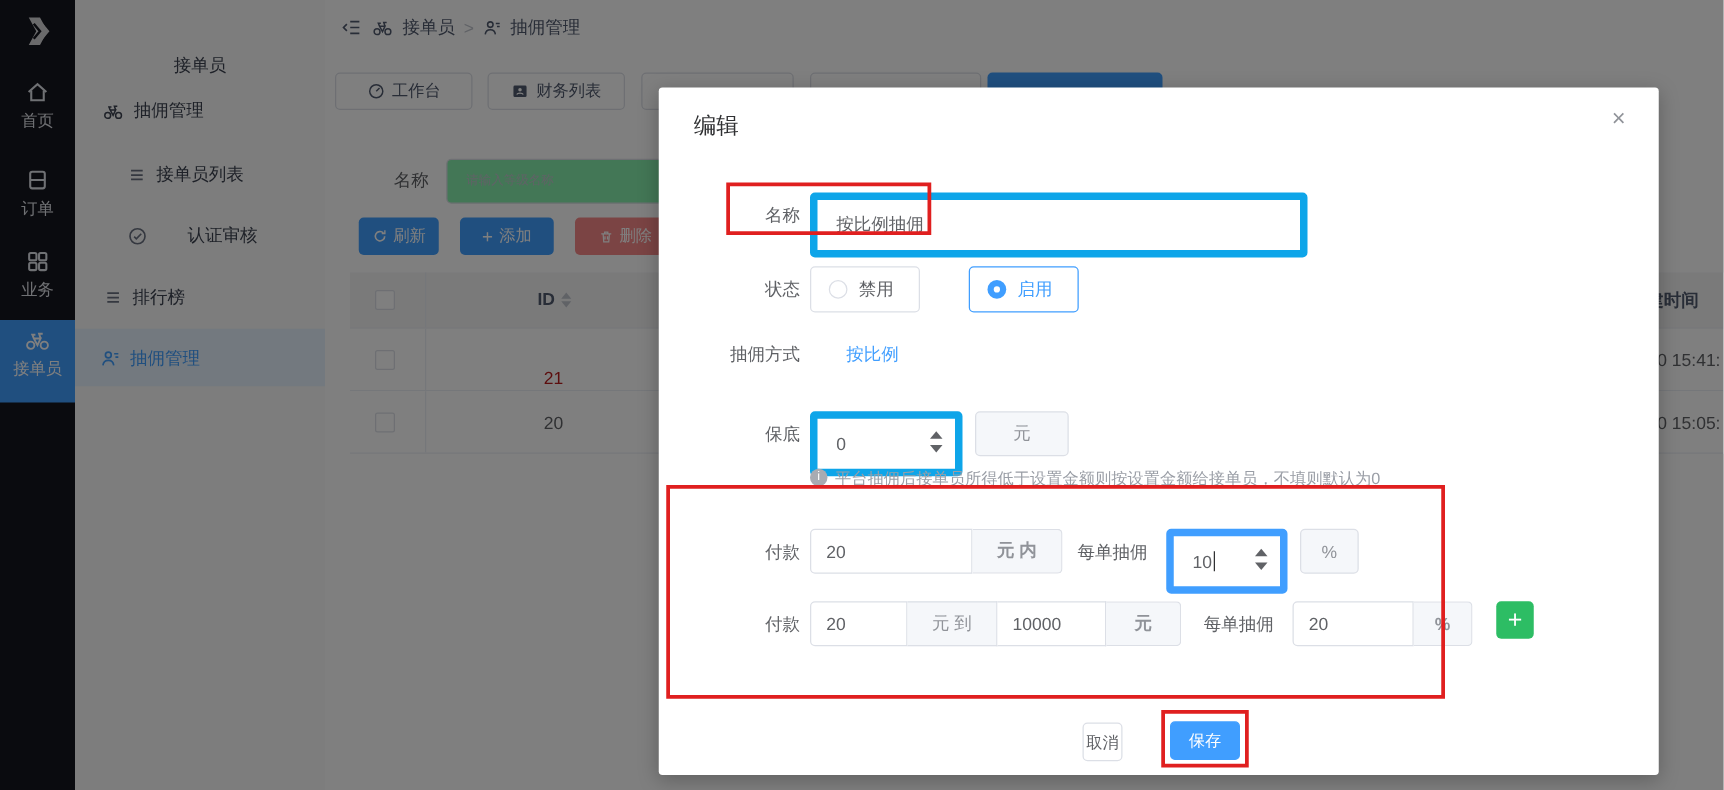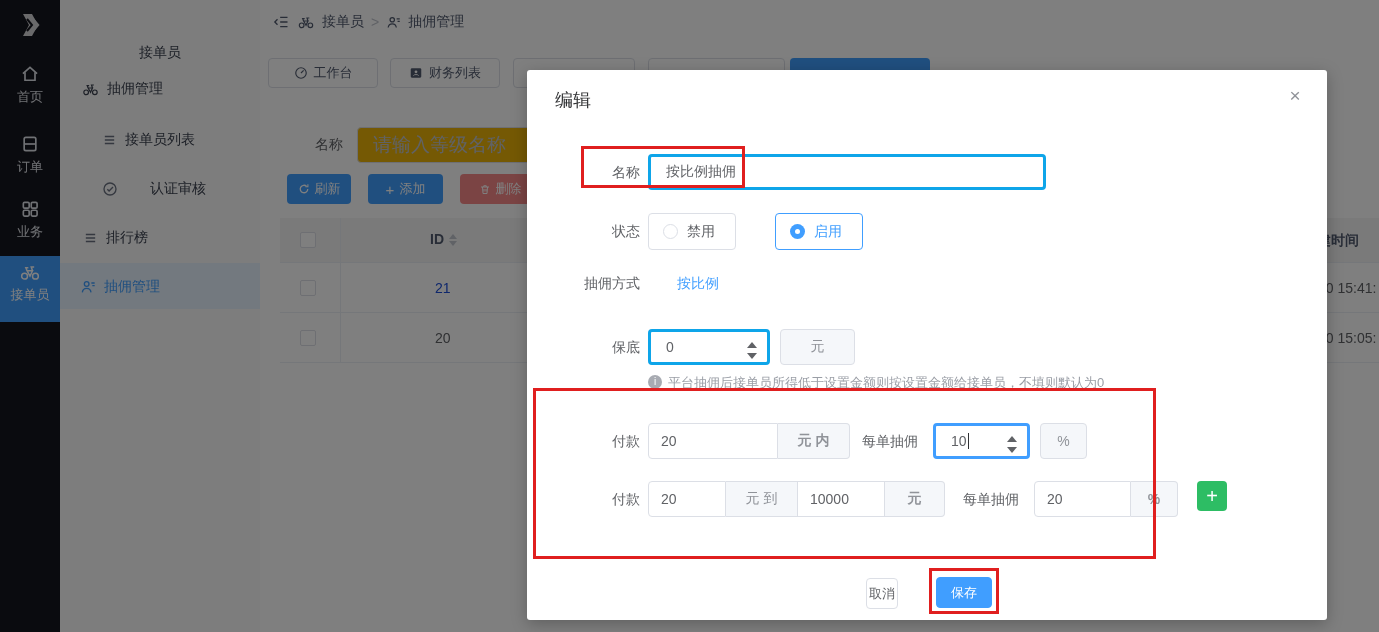--- a/index.html
+++ b/index.html
@@ -21,21 +21,21 @@
   .sb-sub { position:absolute; left:0; top:44px; width:200px; text-align:center; font-size:14px; color:#3c4250; }
   .sb-row { position:absolute; display:flex; align-items:center; gap:8px; color:#3c4250; cursor:pointer; }
   .sb-active { position:absolute; left:0; top:263px; width:200px; height:46px; background:#e7f3fe; }
 
   
   .main { position:absolute; left:260px; top:0; width:1119px; height:632px; background:#fff; z-index:1; }
   .crumb { position:absolute; top:13px; display:flex; align-items:center; gap:7px; color:#515a6e; }
   .tab { position:absolute; top:58px; height:30px; border:1px solid #dcdfe6; border-radius:4px; background:#fff;
          display:flex; align-items:center; justify-content:center; gap:6px; font-size:13px; color:#515a6e; cursor:pointer; }
   .tab-primary { position:absolute; top:58px; height:30px; background:#409eff; border-radius:4px; cursor:pointer; }
-  .inp { border:1px solid #dcdfe6; border-radius:4px; background:#eab308; height:36px; font-size:19px; color:#606266; padding:0 15px; font-family:Liberation Serif, serif; }
+  .inp { border:1px solid #dcdfe6; border-radius:4px; background:#86efac; height:36px; font-size:10px; color:#606266; padding:0 15px; font-family:Liberation Mono, monospace; }
   .inp::placeholder { color:#c0c4cc; }
   .btn { position:absolute; top:174px; height:30px; border:none; border-radius:4px; color:#fff; font-size:13px;
          display:flex; align-items:center; justify-content:center; gap:5px; cursor:pointer; }
   .tbl { position:absolute; left:20px; top:218px; width:1100px; }
   .tbl-head { height:45px; background:#f4f4f5; border-bottom:1px solid #ebeef5; position:relative; }
   .tbl-row { height:50px; background:#fff; border-bottom:1px solid #ebeef5; position:relative; }
   .cbx { position:absolute; left:20px; width:16px; height:16px; border:1px solid #dcdfe6; border-radius:2px; background:#fff; cursor:pointer; }
   .colline { position:absolute; left:60px; top:0; bottom:0; width:1px; background:#ebeef5; }
   .sortcaret { display:inline-flex; flex-direction:column; gap:2px; margin-left:5px; vertical-align:middle; }
   .sortcaret i { width:0; height:0; border-left:4px solid transparent; border-right:4px solid transparent; }
@@ -44,21 +44,21 @@
 
   
   .overlay { position:absolute; inset:0; background:rgba(0,0,0,0.5); z-index:10; }
 
   
   .modal { position:absolute; left:527px; top:70px; width:800px; height:550px; background:#fff; border-radius:3px;
            box-shadow:0 4px 16px rgba(0,0,0,.25); z-index:20; }
   .m-title { position:absolute; left:28px; top:18px; font-size:18px; color:#303133; }
   .m-close { position:absolute; left:756px; top:14px; width:24px; height:24px; font-size:19px; color:#909399; text-align:center; line-height:24px; cursor:pointer; }
   .m-label { position:absolute; width:93px; text-align:right; font-size:14px; color:#606266; }
-  .el-inp { position:absolute; height:36px; border:3px solid #0ea5e9; border-radius:4px; background:#fff;
+  .el-inp { position:absolute; height:52px; border:6px solid #0ea5e9; border-radius:4px; background:#fff;
             display:flex; align-items:center; padding:0 15px; font-size:14px; color:#606266; }
   .grp { position:absolute; display:flex; height:36px; }
   .grp .g-inp { border:1px solid #dcdfe6; background:#fff; display:flex; align-items:center; padding:0 12px; font-size:14px; color:#606266; border-radius:4px 0 0 4px; }
   .grp .g-add { border:1px solid #dcdfe6; border-left:none; background:#f5f7fa; color:#909399; display:flex; align-items:center; justify-content:center; font-size:14px; }
   .grp .g-inp2 { border:1px solid #dcdfe6; border-left:none; background:#fff; display:flex; align-items:center; padding:0 12px; font-size:14px; color:#606266; }
   .grp .last { border-radius:0 4px 4px 0;font-weight:bold; }
   .addon-solo { position:absolute; height:36px; border:1px solid #dcdfe6; border-radius:4px; background:#f5f7fa; color:#909399;
                 display:flex; align-items:center; justify-content:center; font-size:14px; }
   .radio-box { position:absolute; height:37px; border:1px solid #dcdfe6; border-radius:4px; background:#fff;
                display:flex; align-items:center; gap:9px; padding:0 14px; cursor:pointer; font-size:14px; color:#606266; }
@@ -284,21 +284,21 @@
           <span>ID</span><span class="sortcaret">
               <i class="up"></i>
               <i class="dn"></i>
             </span>
         </span>
         <span class="abs" style="left:1037px;top:14px;font-weight:bold;color:#515a6e;white-space:nowrap;">建时间</span>
       </div>
       <div class="tbl-row">
         <span class="cbx" style="top:17px;"></span>
         <span class="colline"></span>
-        <span class="abs" style="left:155px;top:17px;color:#1d4ed8;text-align:right;">21</span>
+        <span class="abs" style="left:155px;top:31px;color:#b91c1c;text-align:right;">21</span>
         <span class="abs" style="left:1038px;top:17px;color:#606266;white-space:nowrap;">30 15:41:</span>
       </div>
       <div class="tbl-row">
         <span class="cbx" style="top:17px;"></span>
         <span class="colline"></span>
         <span class="abs" style="left:155px;top:17px;color:#606266;">20</span>
         <span class="abs" style="left:1038px;top:17px;color:#606266;white-space:nowrap;">30 15:05:</span>
       </div>
     </div>
   </div>

